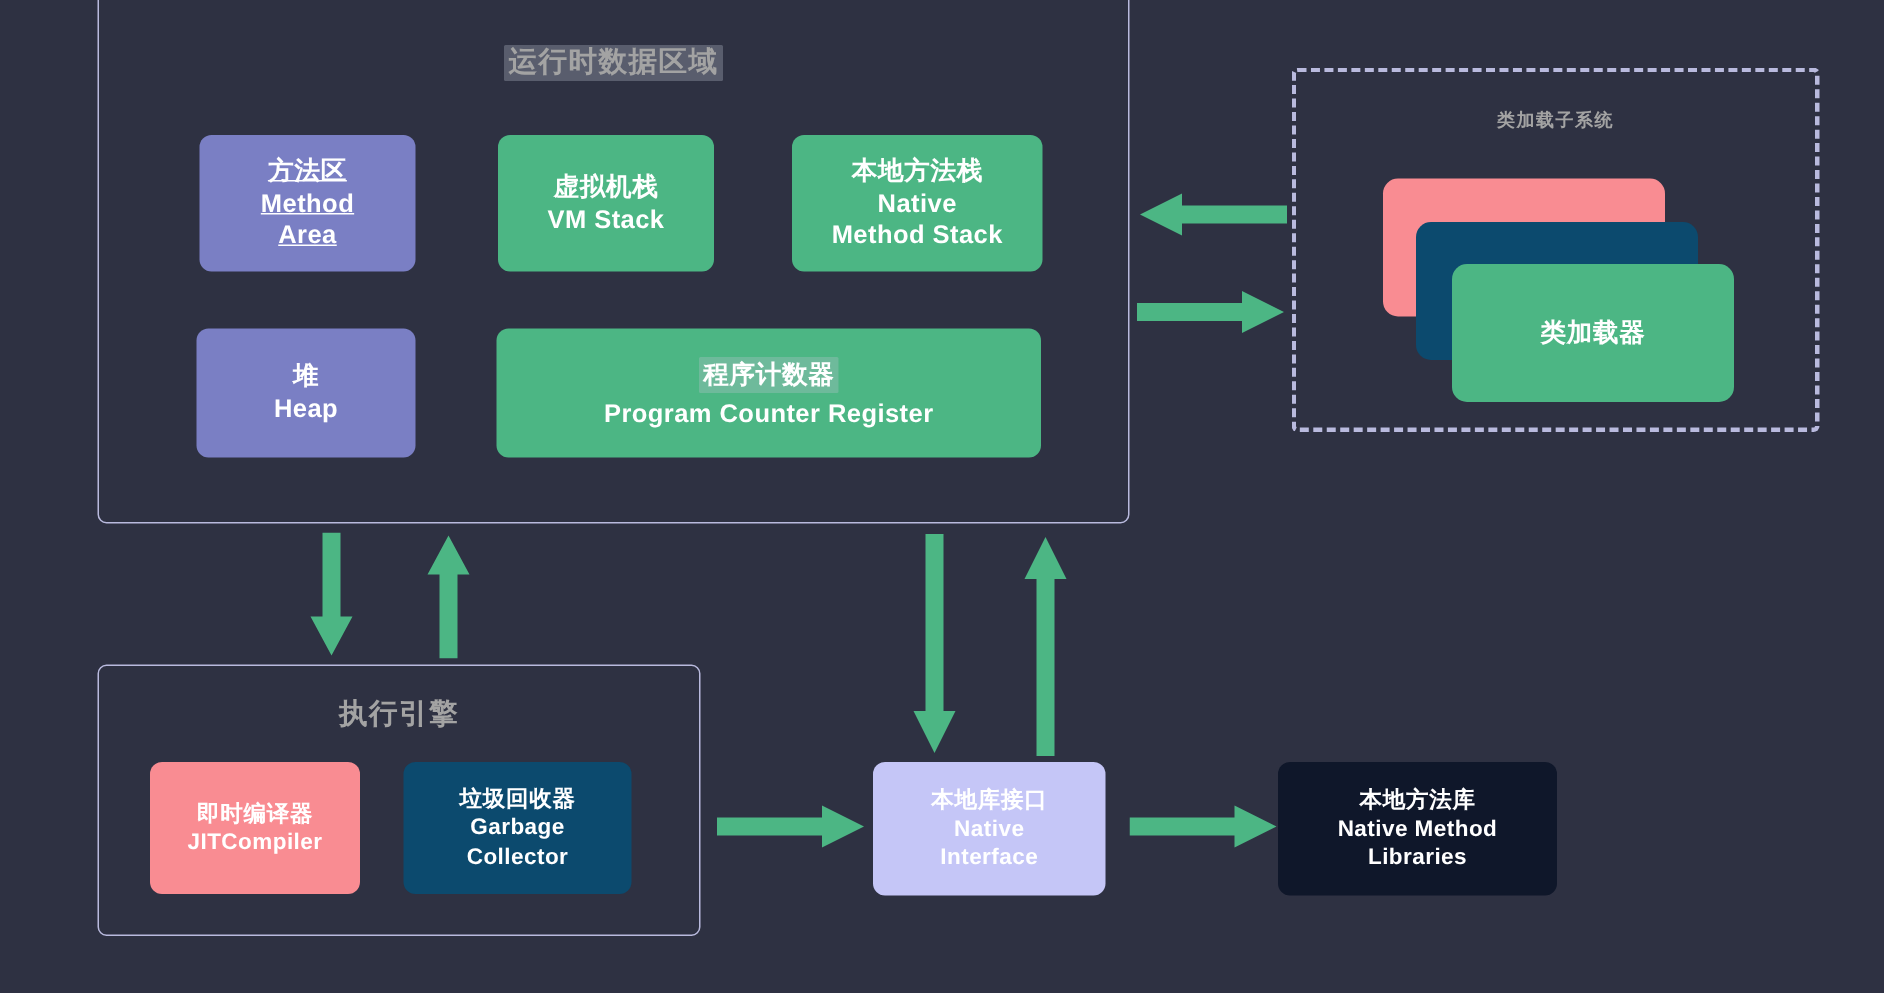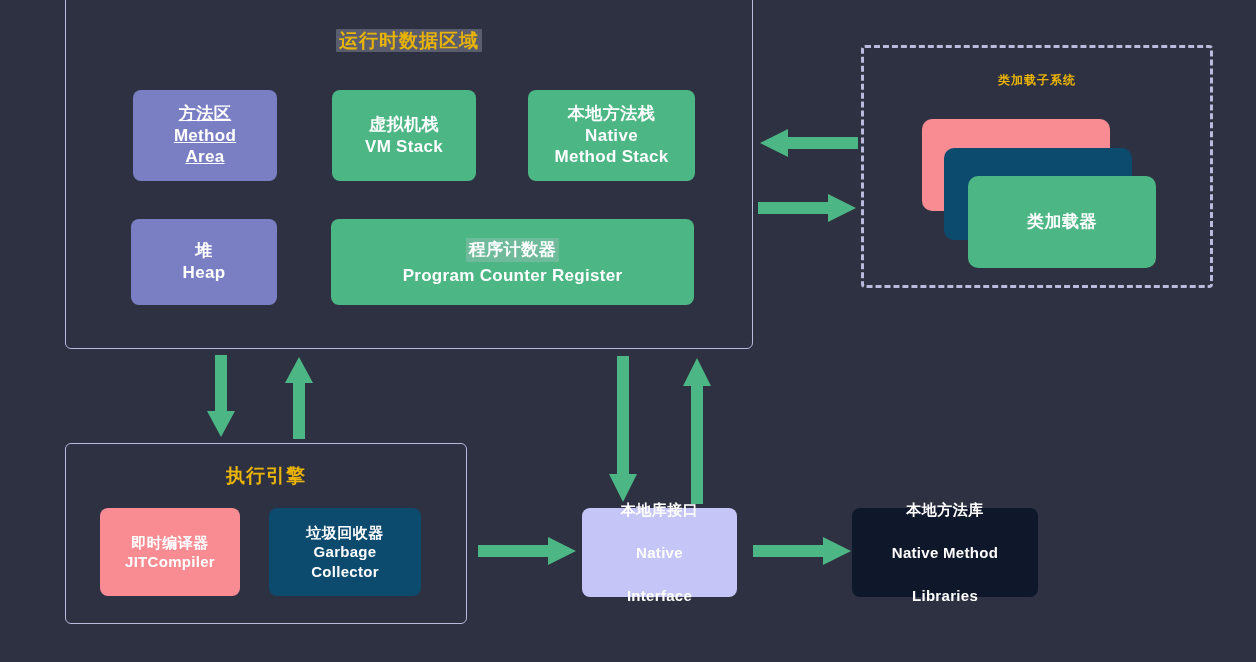--- a/index.html
+++ b/index.html
@@ -31,25 +31,26 @@
   }
   .panel-dashed {
     border: 3px dashed #b9bade;
     border-radius: 4px;
     background: transparent;
   }
 
   
   .section-title {
     position: absolute;
-    color: #eab308;
+    color: #a3a3a3;
     font-weight: bold;
     letter-spacing: 1px;
     white-space: nowrap;
     text-align: center;
+    font-family: Liberation Mono, monospace;
   }
   .title-hl {
     background: rgba(190,194,210,0.30);
     padding: 1px 3px;
     border-radius: 1px;
   }
 
   
   .node {
     position: absolute;
@@ -70,21 +71,21 @@
   .node.small .cn { font-size: 15px; }
   .node.small .en { font-size: 15px; }
 
   .c-purple { background: #7a7fc4; }
   .c-green  { background: #4cb684; }
   .c-pink   { background: #f98c92; }
   .c-orange { background: #0c4a6e; }
   .c-lav    { background: #c5c6f7; }
   .c-gray   { background: #0f172a; }
 
-  .c-lav, .c-gray { color: #ffffff; gap: 24px; }
+  .c-lav, .c-gray { color: #ffffff; }
 
   
   .card { position: absolute; border-radius: 10px; }
 
   
   .arrow { position: absolute; }
   .arrow svg { display: block; }
 </style>
 </head>
 <body>

